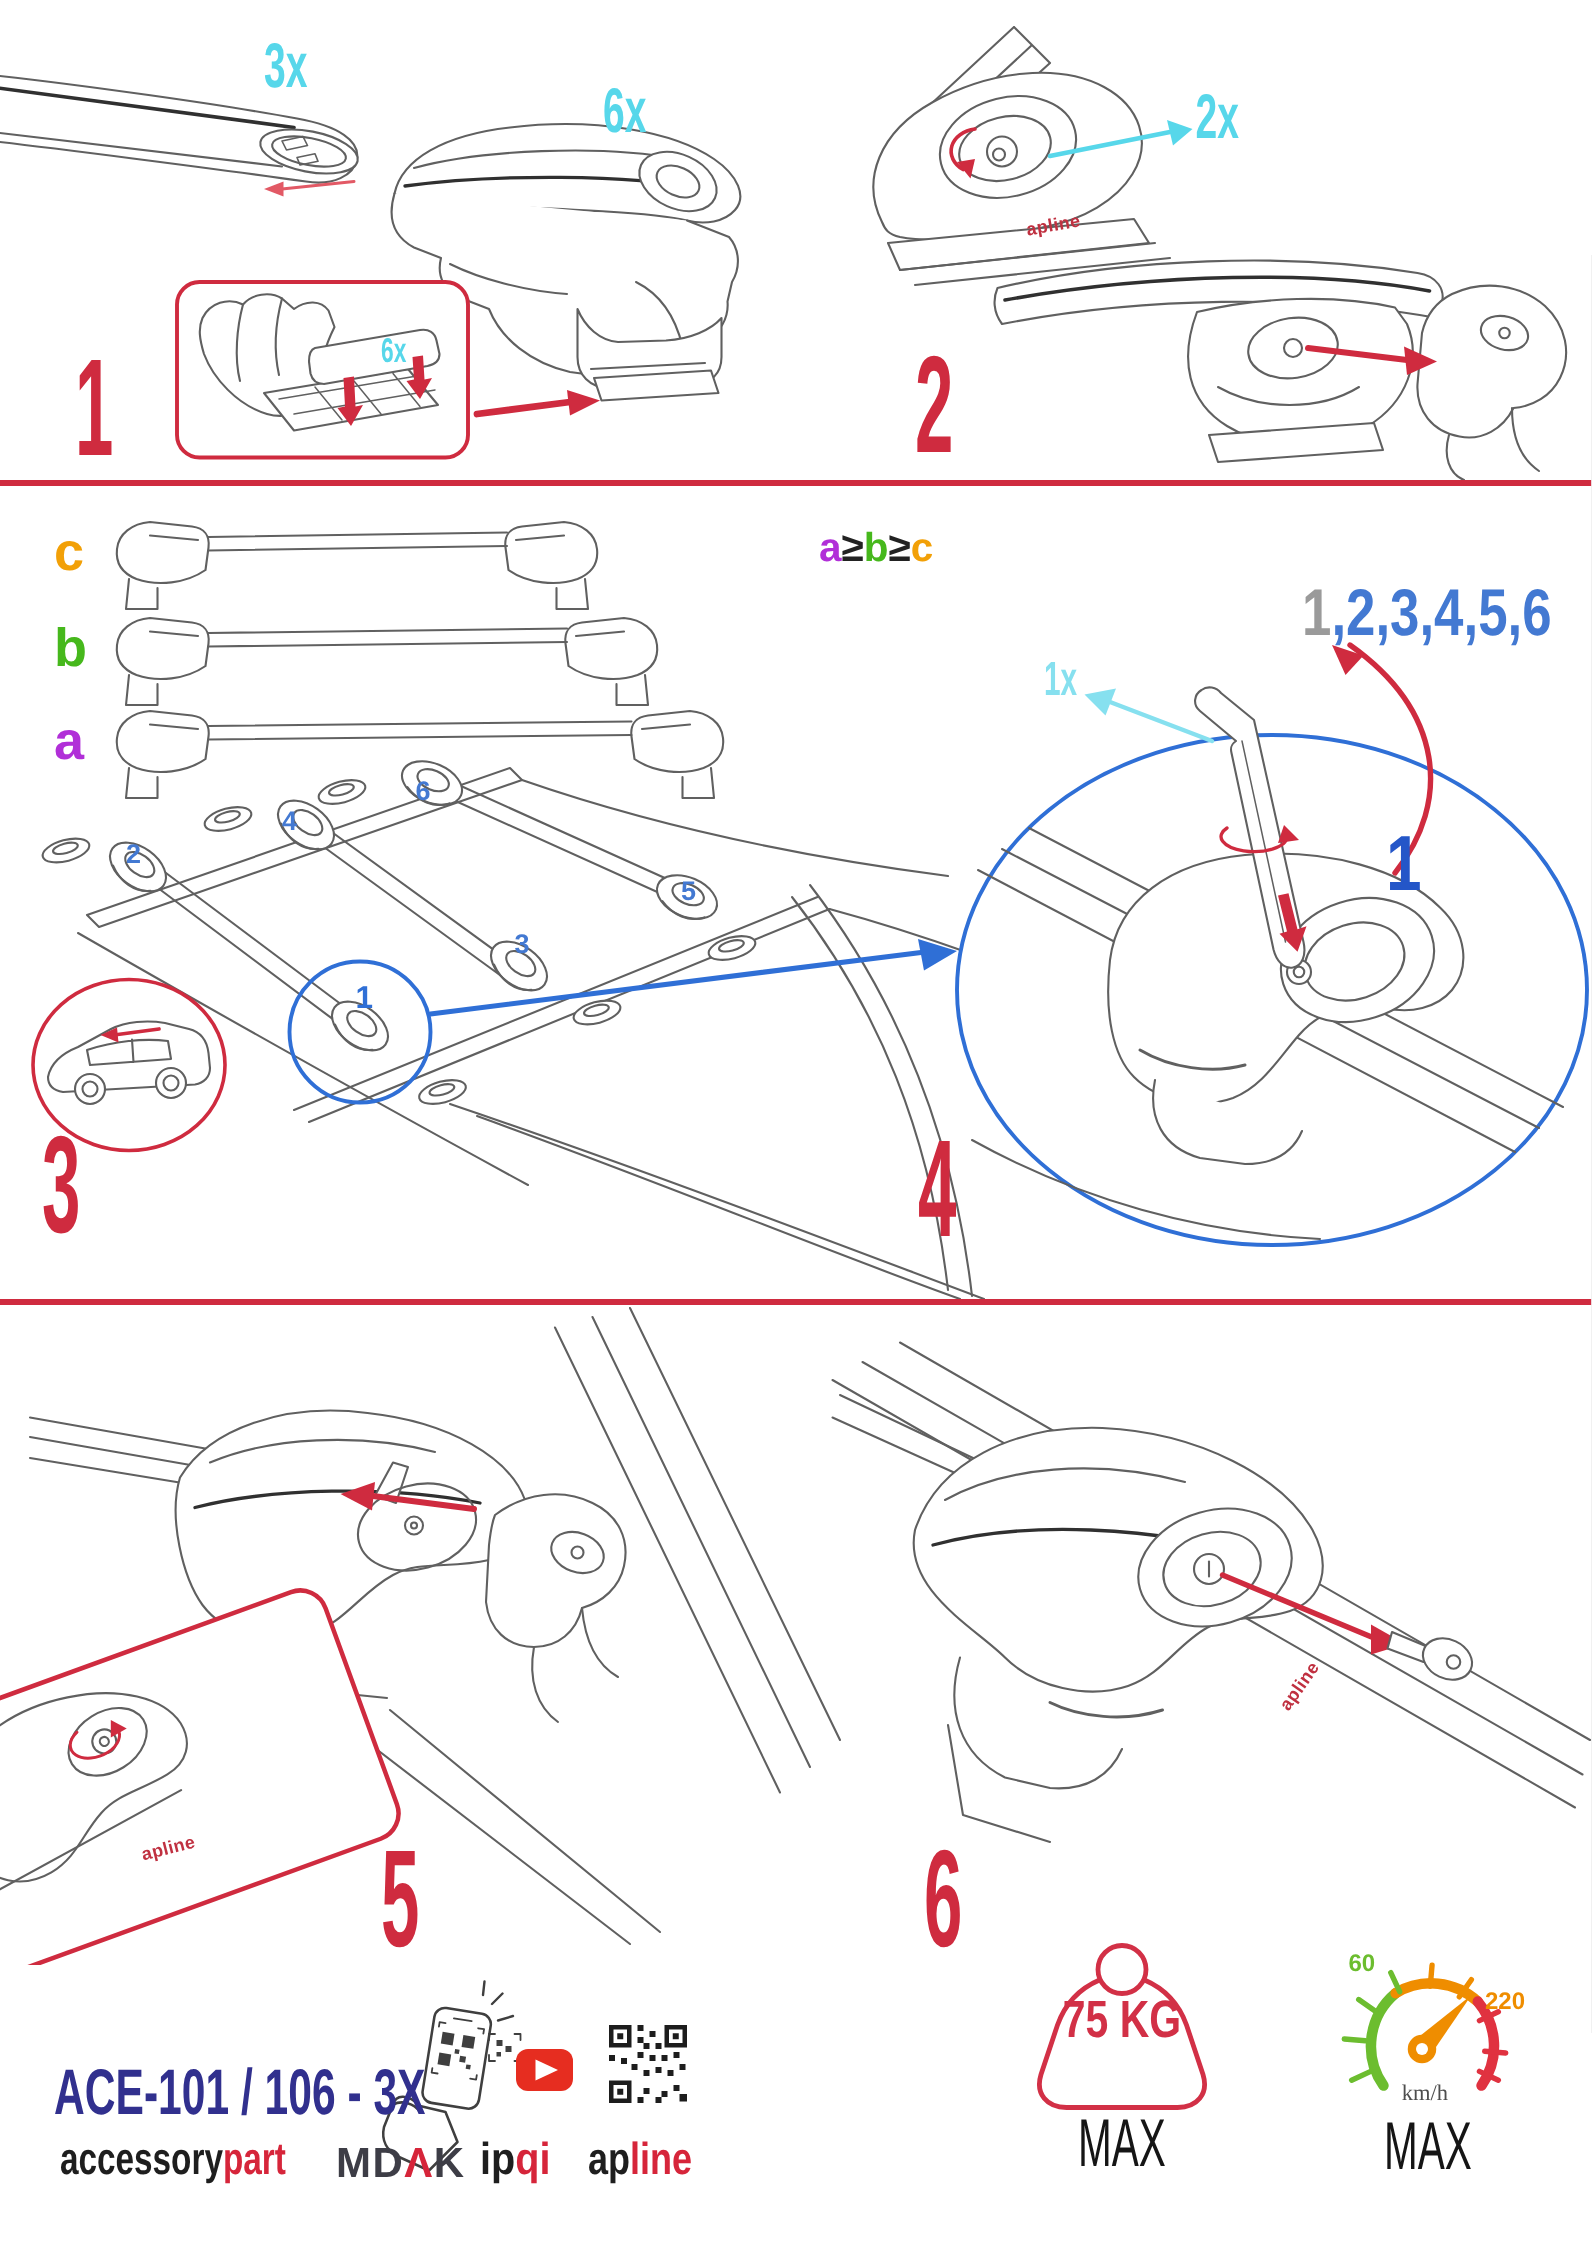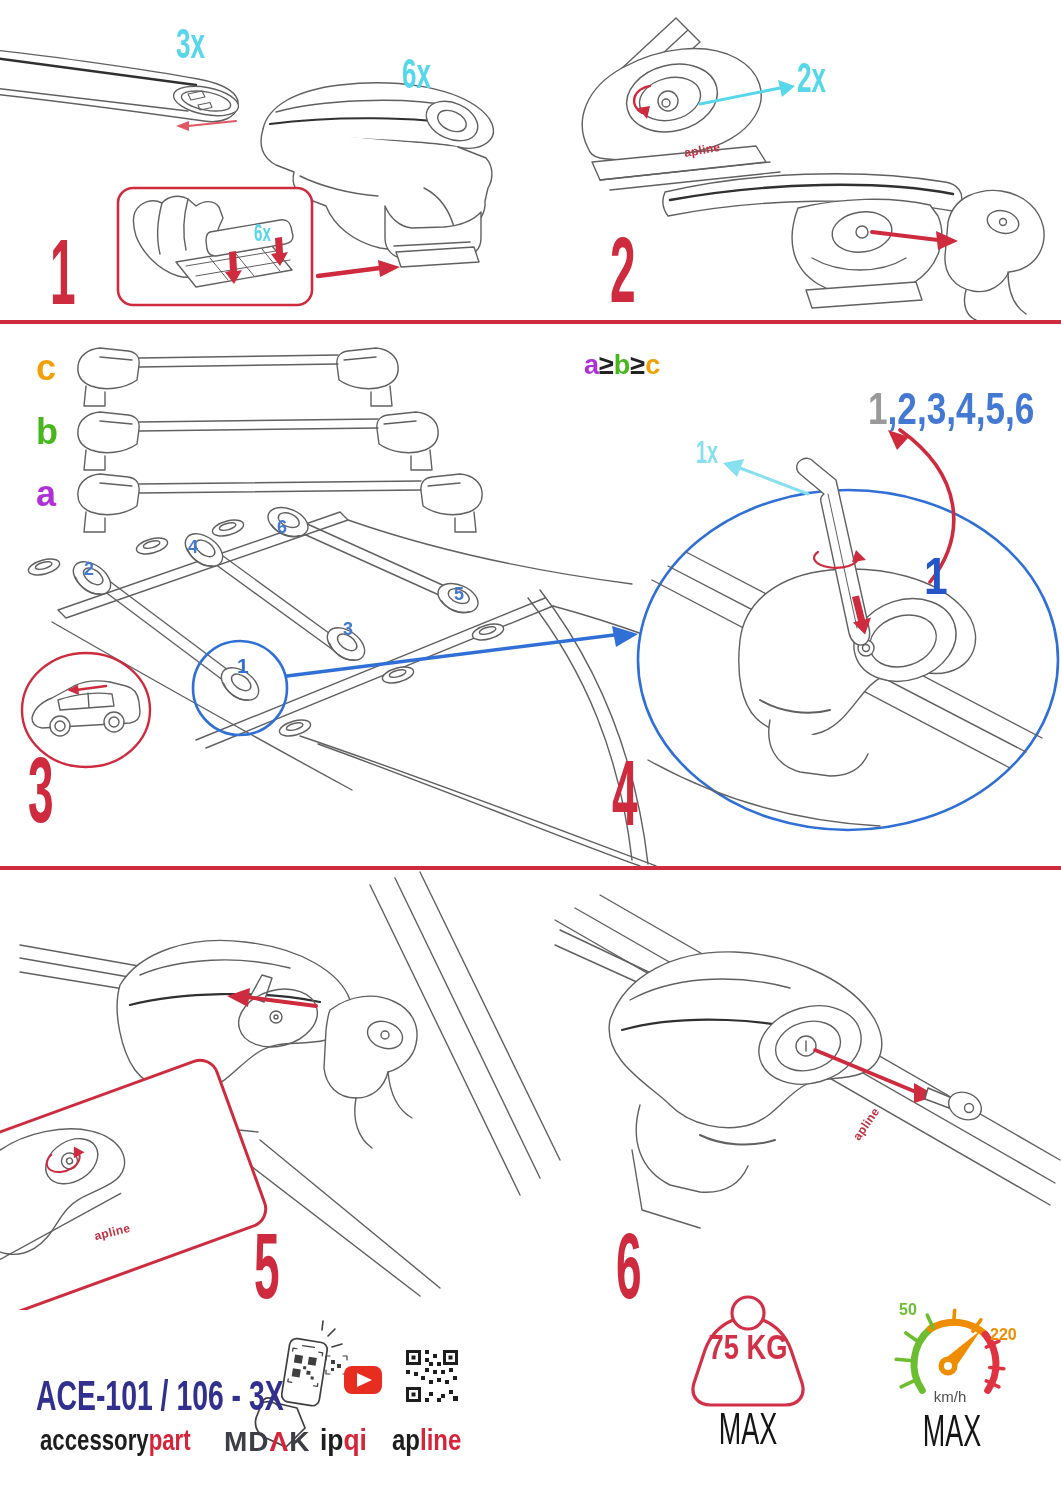--- a/index.html
+++ b/index.html
@@ -29,21 +29,21 @@
   .fbrand .red{color:#d6253a;}
   .mdak{font-size:28px;font-weight:700;color:#3d3d46;letter-spacing:1px;line-height:25px;}
   .mdak .red{color:#d6253a;}
   .ipqi{font-size:30px;font-weight:700;color:var(--ink);transform:scaleX(.88);transform-origin:left top;line-height:26px;}
   .ipqi .red{color:#d6253a;}
   .apline{font-size:30px;font-weight:700;color:var(--ink);transform:scaleX(.8);transform-origin:left top;line-height:26px;}
   .apline .red{color:#d6253a;}
   .w75{font-size:35px;font-weight:700;color:#d23046;transform:scaleX(.78);transform-origin:center top;text-align:center;line-height:30px;}
   .maxt{font-size:45px;font-weight:400;color:#151515;transform:scaleX(.6);transform-origin:center top;text-align:center;line-height:38px;}
   .gtick{font-size:16px;font-weight:700;}
-  .kmh{font-size:15px;color:#4d4d4d;text-align:center;}
+  .kmh{font-size:15px;color:#4d4d4d;text-align:center;font-family:Liberation Serif, serif;}
   .divider{position:absolute;left:0;width:1061px;height:4px;background:var(--crimson);}
   svg{display:block;}
 </style>
 </head>
 <body>
 
 <div class="stage">
 
   <svg class="abs" style="left:0;top:0" width="1061" height="320" viewBox="0 0 1061 320">
     <g stroke="#606060" stroke-width="1.4" fill="none" stroke-linecap="round" stroke-linejoin="round">
@@ -412,21 +412,21 @@
   <div class="t qty-sm" style="left:254px;top:222px">6x</div>
   <div class="t stepnum" style="left:50px;top:234px">1</div>
 
   <div class="t qty" style="left:797px;top:60px">2x</div>
   <div class="t brandmini" style="left:684px;top:144px;transform:rotate(-10deg)">apline</div>
   <div class="t stepnum" style="left:610px;top:232px">2</div>
 
   <div class="t barletter" style="left:36px;top:350px;color:var(--orange)">c</div>
   <div class="t barletter" style="left:36px;top:414px;color:var(--green)">b</div>
   <div class="t barletter" style="left:36px;top:476px;color:var(--purple)">a</div>
-  <div class="t rule" style="left:584px;top:352px">
+  <div class="t rule" style="left:546px;top:352px">
     <span style="color:var(--purple)">a</span><span style="color:#222">≥</span><span style="color:var(--green)">b</span><span style="color:#222">≥</span><span style="color:var(--orange)">c</span>
   </div>
   <div class="t posnum" style="left:84px;top:560px">2</div>
   <div class="t posnum" style="left:188px;top:538px">4</div>
   <div class="t posnum" style="left:277px;top:518px">6</div>
   <div class="t posnum" style="left:343px;top:620px">3</div>
   <div class="t posnum" style="left:454px;top:585px">5</div>
   <div class="t circlenum" style="left:237px;top:655px">1</div>
   <div class="t stepnum" style="left:28px;top:752px">3</div>
 
@@ -441,18 +441,18 @@
   <div class="t stepnum" style="left:616px;top:1228px">6</div>
 
   <div class="t model" style="left:36px;top:1377px">ACE-101 / 106 - 3X</div>
   <div class="t fbrand" style="left:40px;top:1426px"><span>accessory</span><span class="red">part</span></div>
   <div class="t mdak" style="left:224px;top:1429px"><span>MD</span><span class="red">Λ</span><span>K</span></div>
   <div class="t ipqi" style="left:320px;top:1427px"><span>ip</span><span class="red">qi</span></div>
   <div class="t apline" style="left:392px;top:1427px"><span>ap</span><span class="red">line</span></div>
 
   <div class="t w75" style="left:690px;top:1332px;width:116px">75 KG</div>
   <div class="t maxt" style="left:690px;top:1410px;width:116px">MAX</div>
-  <div class="t gtick" style="left:899px;top:1302px;color:#6cbd2f">50</div>
+  <div class="t gtick" style="left:899px;top:1302px;color:#6cbd2f">60</div>
   <div class="t gtick" style="left:990px;top:1327px;color:#ef8d00">220</div>
   <div class="t kmh" style="left:926px;top:1389px;width:48px">km/h</div>
   <div class="t maxt" style="left:896px;top:1412px;width:112px">MAX</div>
 
 </div>
 
 </body></html>

